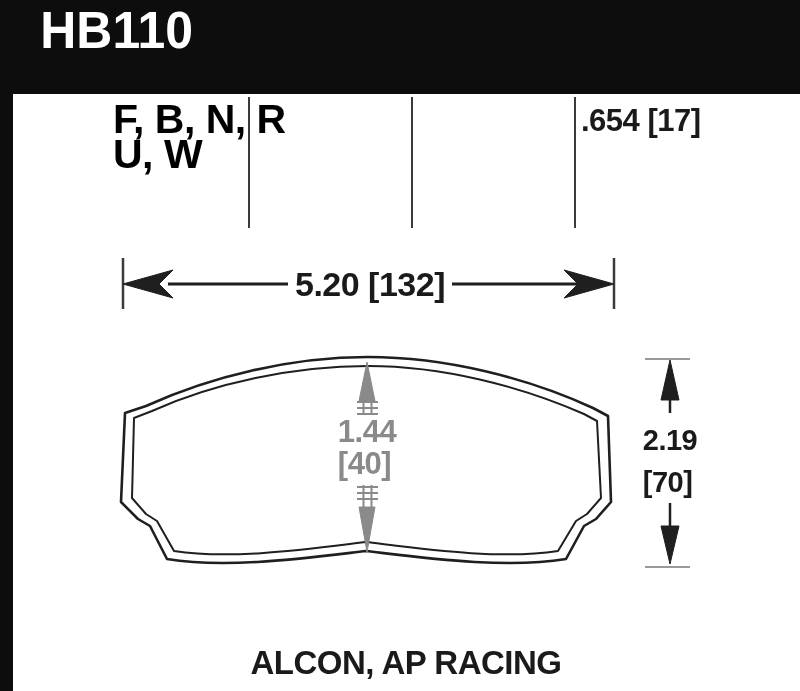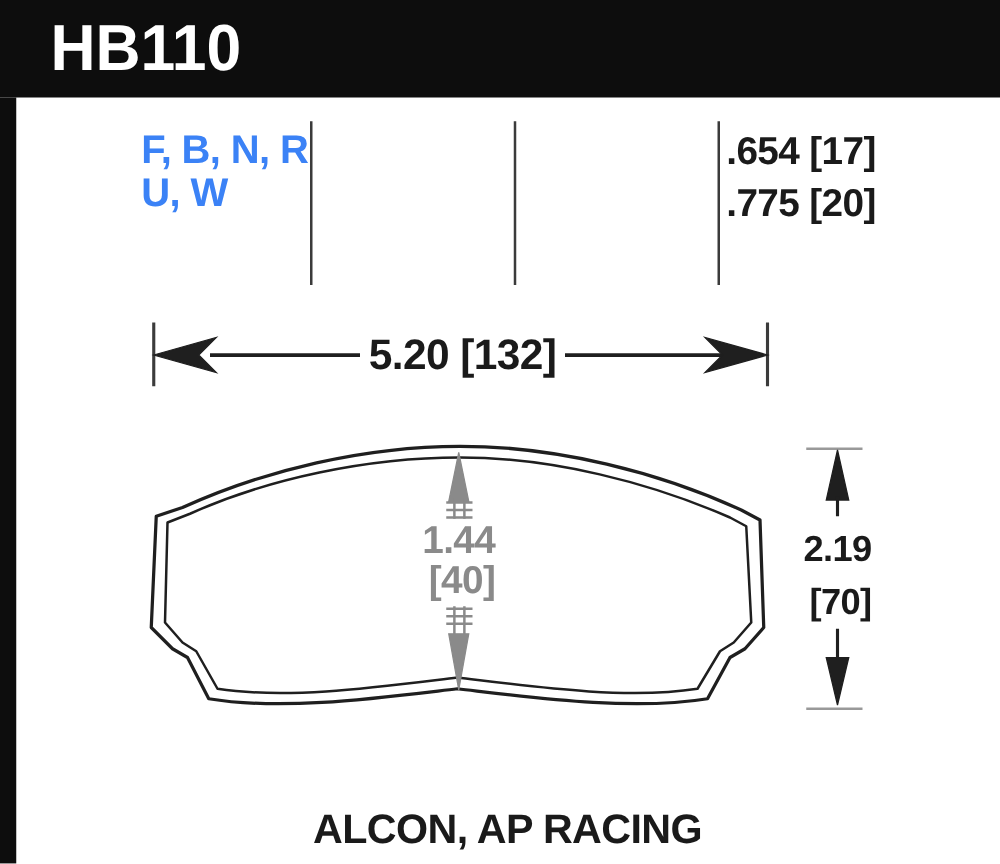--- a/index.html
+++ b/index.html
@@ -8,46 +8,46 @@
     position: relative;
     width: 800px;
     height: 691px;
     background: #ffffff;
     overflow: hidden;
     font-family: "Liberation Sans", "DejaVu Sans", sans-serif;
   }
   .header-bar {
     position: absolute;
     left: 0; top: 0;
-    width: 800px; height: 78px;
+    width: 800px; height: 94px;
     background: #0d0d0d;
     display: flex;
-    align-items: center;
+    align-items: flex-start;
   }
   .part-number {
     color: #ffffff;
     font-size: 52px;
     font-weight: bold;
     letter-spacing: 0px;
     padding-left: 42px;
     transform: scaleX(0.96);
     transform-origin: left center;
   }
   .left-border-bar {
     position: absolute;
     left: 0; top: 78px;
     width: 13px; height: 613px;
     background: #0d0d0d;
   }
   .compound-letters {
     position: absolute;
     left: 113px; top: 102px;
-    font-size: 32px;
-    font-weight: bold;
-    color: #3b82f6;
+    font-size: 41px;
+    font-weight: bold;
+    color: #000000;
     line-height: 35px;
     letter-spacing: -0.5px;
     white-space: nowrap;
   }
   .divider {
     position: absolute;
     top: 97px;
     width: 2px; height: 131px;
     background: #3b3b3b;
   }
@@ -62,21 +62,21 @@
     color: #1a1a1a;
     line-height: 42px;
     letter-spacing: -0.5px;
     white-space: nowrap;
   }
   .dim-label {
     position: absolute;
     font-weight: bold;
     color: #1a1a1a;
     white-space: nowrap;
-    text-align: right;
+    text-align: left;
   }
   .width-dim-label {
     left: 370px; top: 265px;
     transform: translateX(-50%);
     font-size: 34px;
     letter-spacing: -0.5px;
   }
   .center-dim-label {
     left: 367px; top: 416px;
     transform: translateX(-50%);
@@ -124,21 +124,20 @@
     <div>F, B, N, R</div>
     <div>U, W</div>
   </div>
 
   <div class="divider divider-1"></div>
   <div class="divider divider-2"></div>
   <div class="divider divider-3"></div>
 
   <div class="thickness-values">
     <div>.654 [17]</div>
-    <div>.775 [20]</div>
   </div>
 
   <svg class="line-art" viewBox="0 0 800 691" xmlns="http://www.w3.org/2000/svg">
 
     <g stroke="#1f1f1f" fill="#1f1f1f">
       <line x1="123" y1="258" x2="123" y2="309" stroke="#3b3b3b" stroke-width="2.5"></line>
       <line x1="614" y1="258" x2="614" y2="309" stroke="#3b3b3b" stroke-width="2.5"></line>
       <line x1="168" y1="284" x2="288" y2="284" stroke-width="3"></line>
       <line x1="452" y1="284" x2="580" y2="284" stroke-width="3"></line>
       <polygon points="123,284 173,270 159,284 173,298" stroke-width="1"></polygon>

